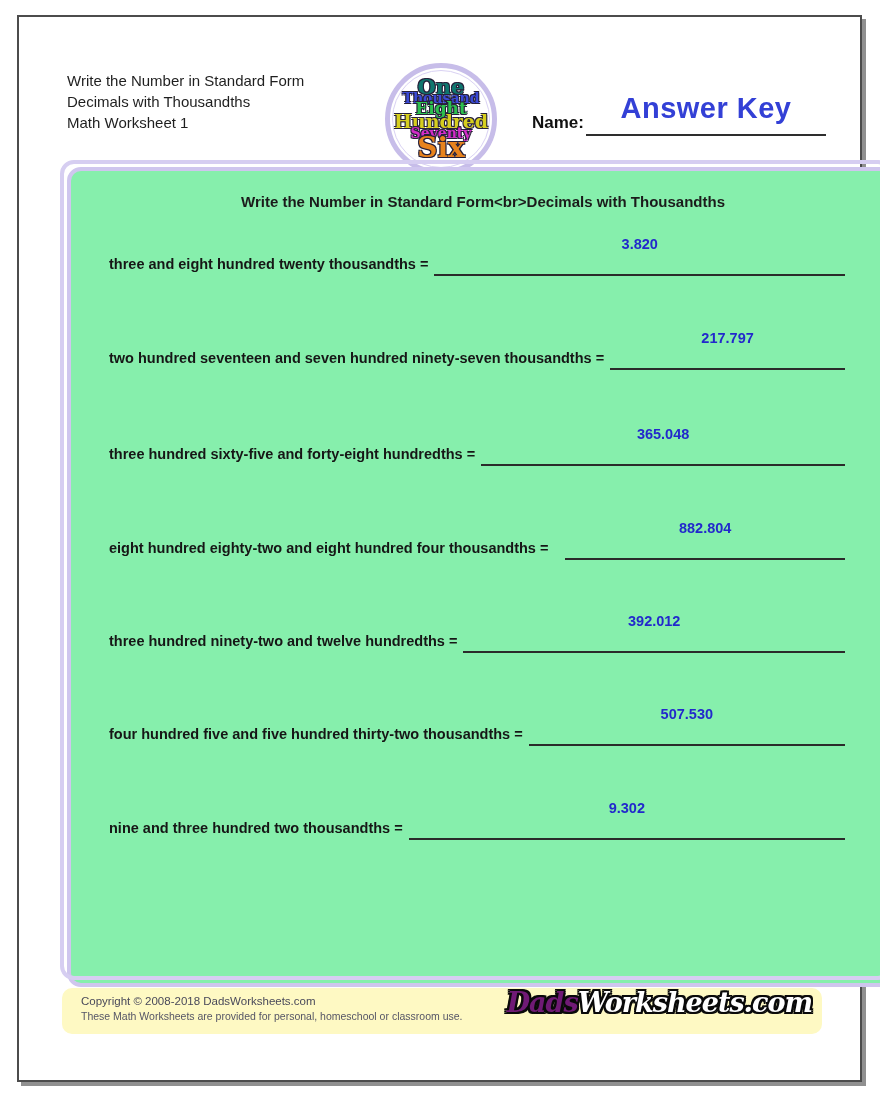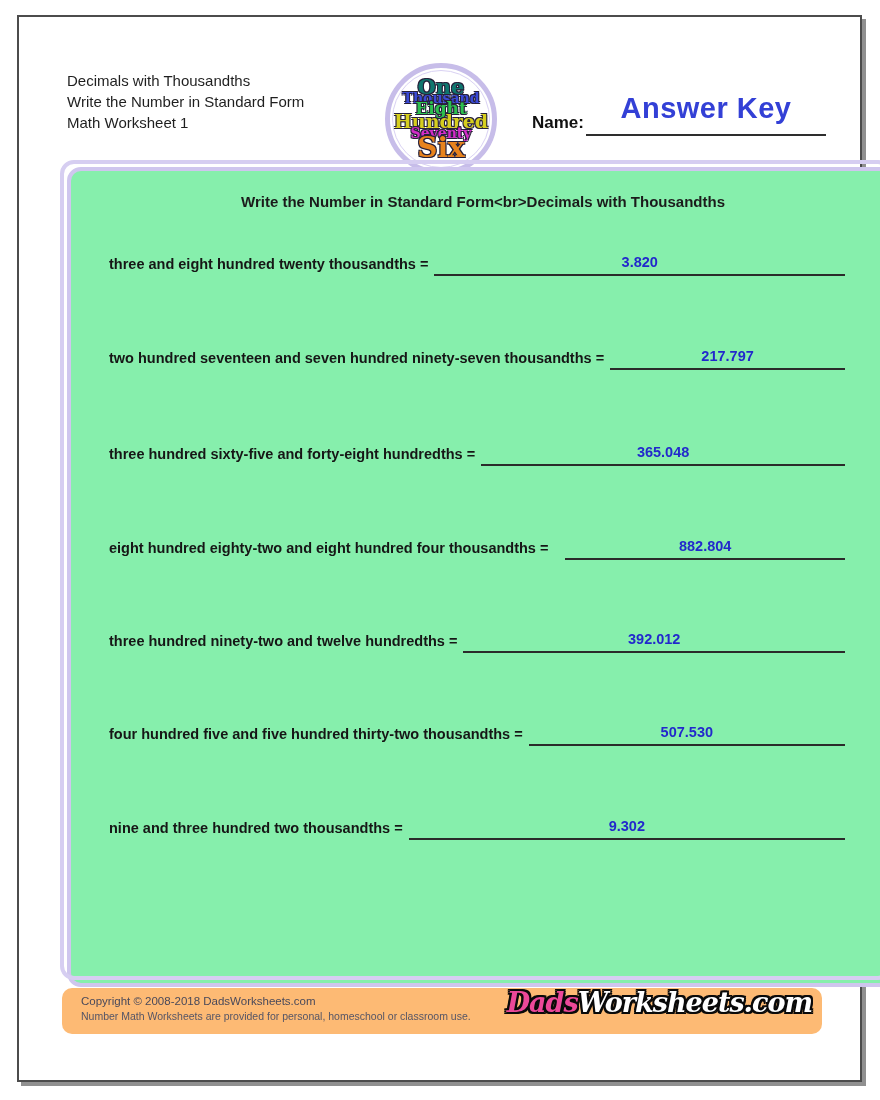--- a/index.html
+++ b/index.html
@@ -39,42 +39,42 @@
   .problem-row{position:absolute;left:38px;right:50px;display:flex;align-items:flex-end;height:32px;}
   .problems .problem-row:nth-child(1){top:73px;}
   .problems .problem-row:nth-child(2){top:167px;}
   .problems .problem-row:nth-child(3){top:263px;}
   .problems .problem-row:nth-child(4){top:357px;gap:11px;}
   .problems .problem-row:nth-child(5){top:450px;}
   .problems .problem-row:nth-child(6){top:543px;}
   .problems .problem-row:nth-child(7){top:637px;}
   .problems .problem-row:nth-child(8){top:728px;}
   .q-text{font-size:14.5px;font-weight:bold;color:#161616;white-space:nowrap;padding-bottom:4px;}
-  .ans-line{flex:1;margin-left:6px;border-bottom:2px solid #2b2b2b;text-align:center;padding-bottom:3px;}
+  .ans-line{flex:1;margin-left:6px;border-bottom:2px solid #2b2b2b;text-align:center;padding-bottom:21px;}
   .ans-value{font-size:14.5px;font-weight:bold;color:#2228cc;}
   
-  .footer-band{position:absolute;left:43px;top:971px;width:760px;height:46px;background:#fdba74;
+  .footer-band{position:absolute;left:43px;top:971px;width:760px;height:46px;background:#fef9c3;
     border-radius:10px;box-sizing:border-box;padding:7px 0 0 19px;}
   .copyright{font-size:11.5px;color:#49495a;}
   .usage{font-size:10.5px;color:#55556а;color:#555566;margin-top:3px;}
   .site-logo{position:absolute;right:48px;top:970px;font-family:"DejaVu Serif",serif;
     font-style:italic;font-weight:bold;font-size:27px;letter-spacing:-1px;white-space:nowrap;
     text-shadow:-2px -2px 0 #0a0a0a,2px -2px 0 #0a0a0a,-2px 2px 0 #0a0a0a,2px 2px 0 #0a0a0a,
       0 -2px 0 #0a0a0a,0 2px 0 #0a0a0a,-2px 0 0 #0a0a0a,2px 0 0 #0a0a0a;}
-  .site-logo .dads{color:#ec4899;}
+  .site-logo .dads{color:#701a75;}
   .site-logo .rest{color:#ffffff;}
 </style>
 </head>
 <body>
 
 <div class="page">
 
   <div class="doc-info">
+    <div>Write the Number in Standard Form</div>
     <div>Decimals with Thousandths</div>
-    <div>Write the Number in Standard Form</div>
     <div>Math Worksheet 1</div>
   </div>
 
   <div class="num-logo">
     <div class="logo-words">
 
         <span class="logo-word" style="color: #0f766e; text-align: right;">One</span>
 
         <span class="logo-word" style="color: rgb(58, 73, 214);">Thousand</span>
 
@@ -148,20 +148,20 @@
           <span class="ans-line">
             <span class="ans-value">9.302</span>
           </span>
         </div>
 
     </div>
   </div>
 
   <div class="footer-band">
     <div class="copyright">Copyright © 2008-2018 DadsWorksheets.com</div>
-    <div class="usage">Number Math Worksheets are provided for personal, homeschool or classroom use.</div>
+    <div class="usage">These Math Worksheets are provided for personal, homeschool or classroom use.</div>
   </div>
 
   <div class="site-logo">
     <span class="dads">Dads</span><span class="rest">Worksheets.com</span>
   </div>
 
 </div>
 
 </body></html>

